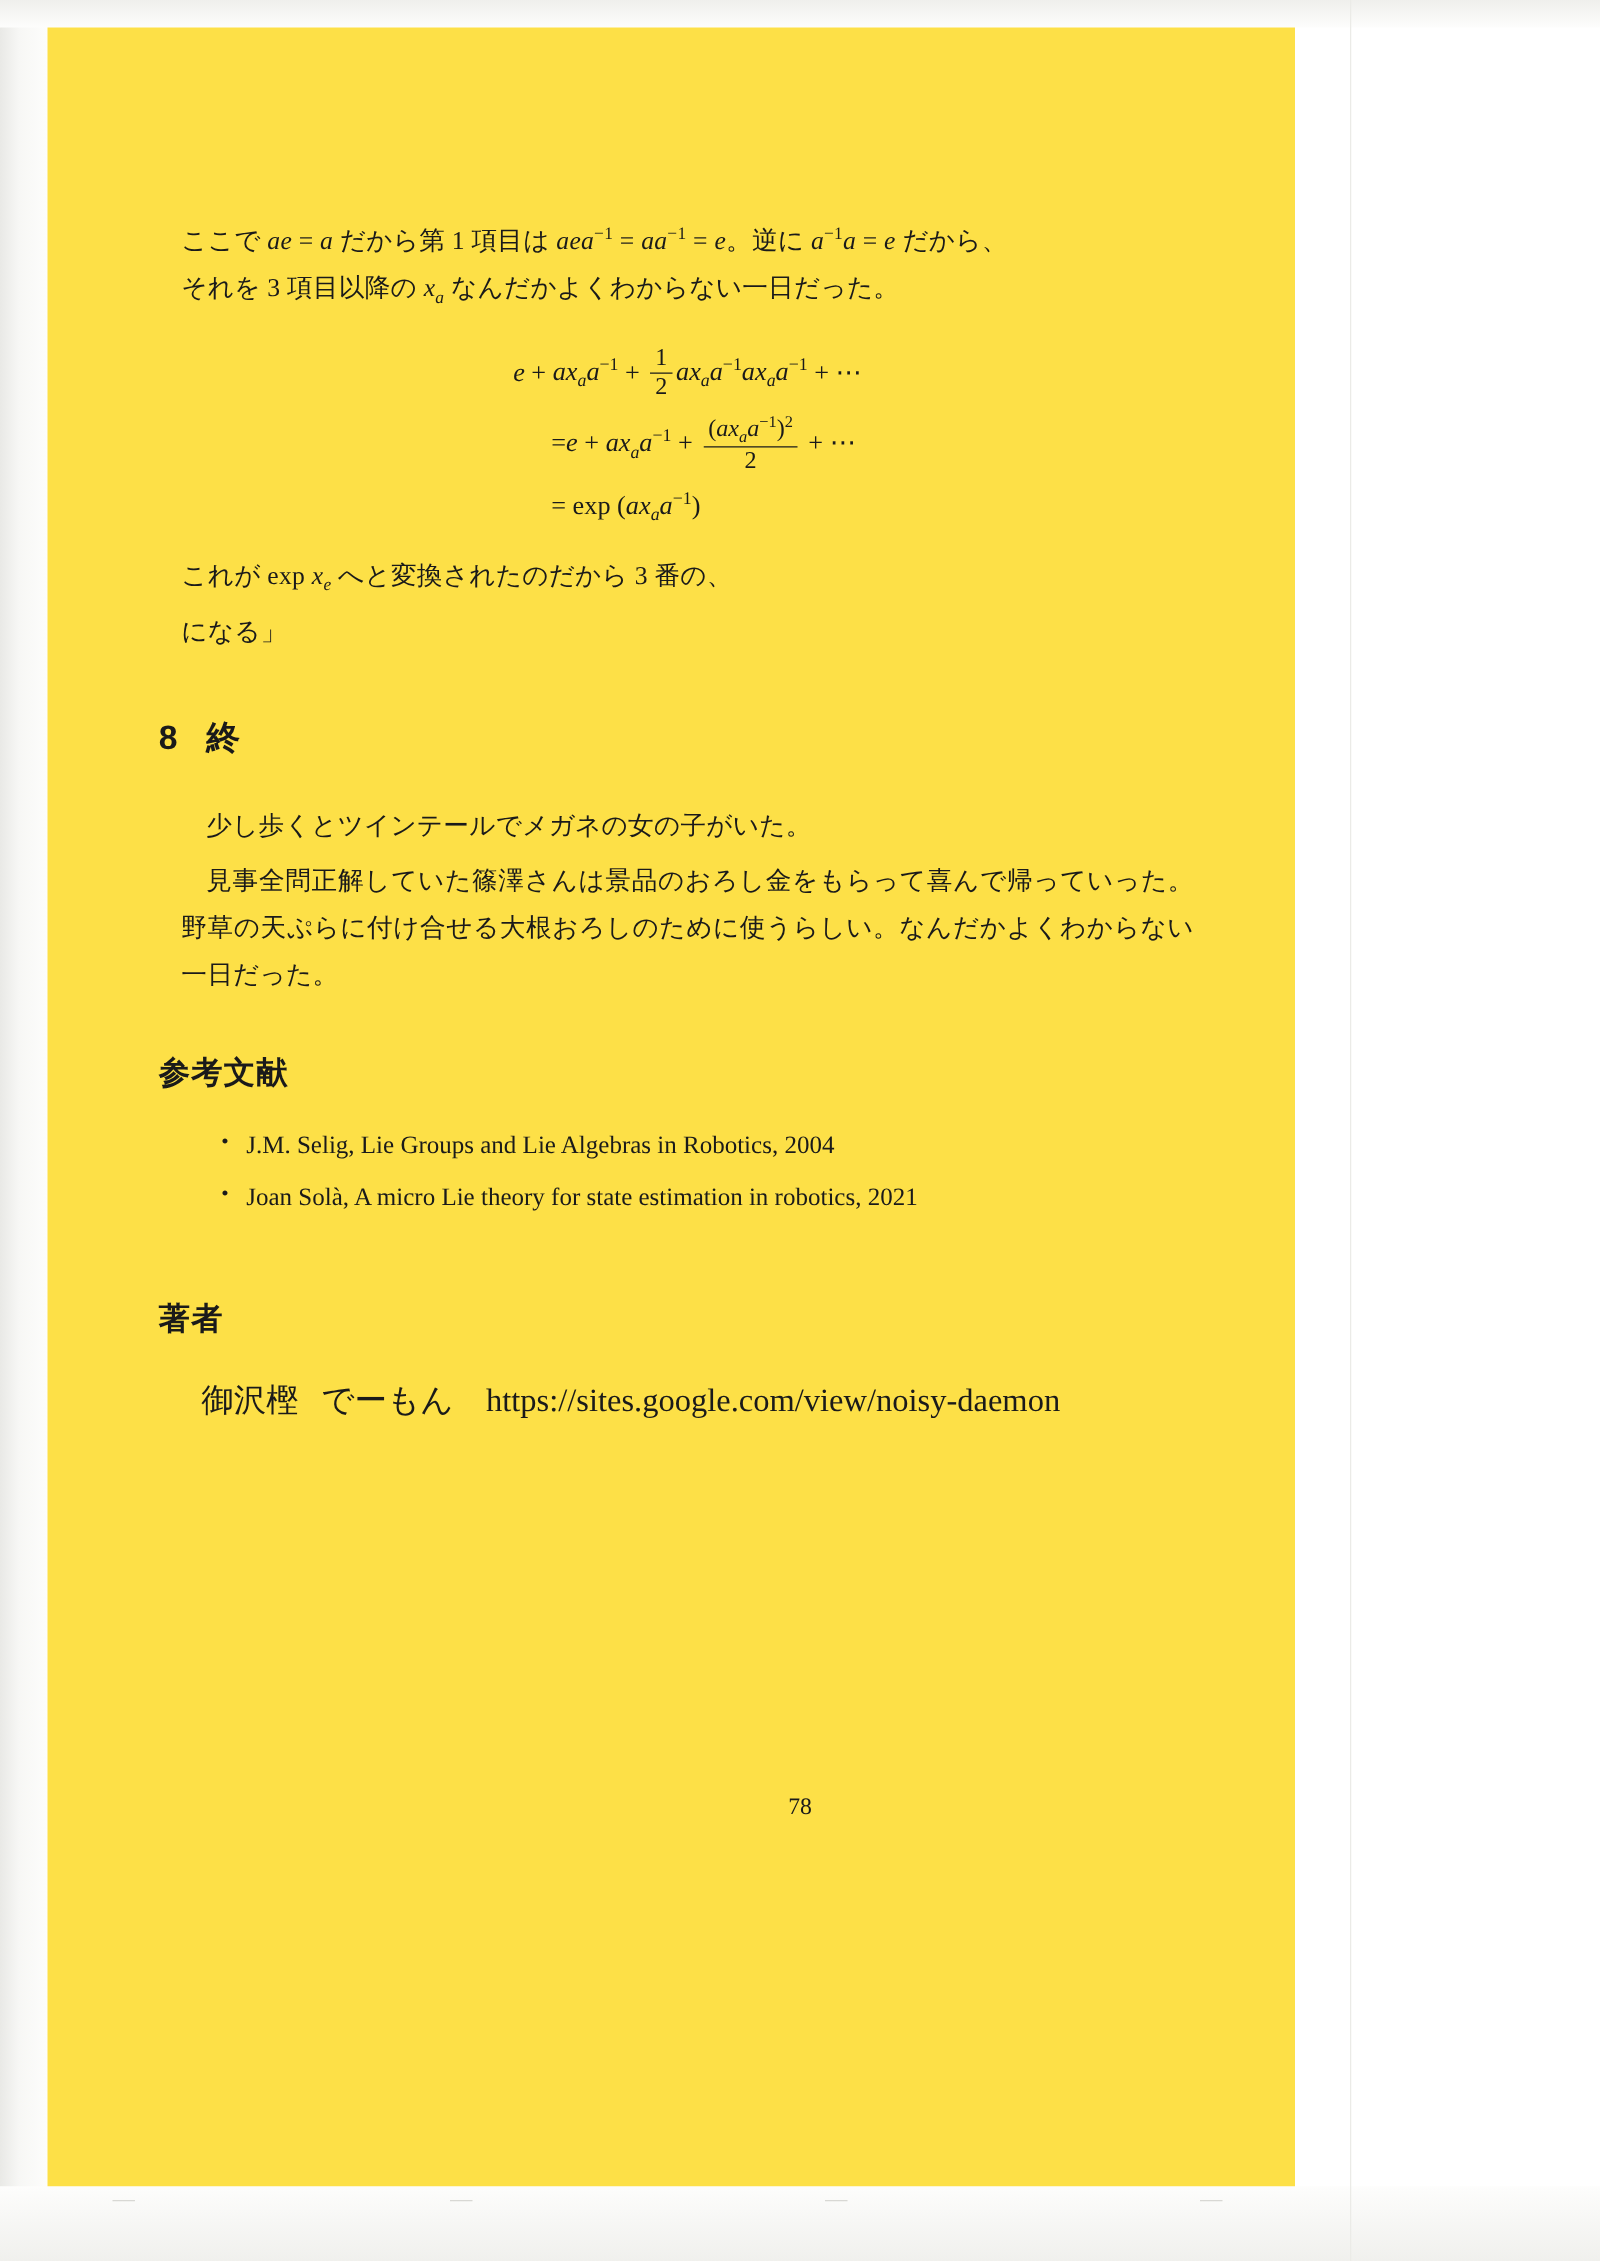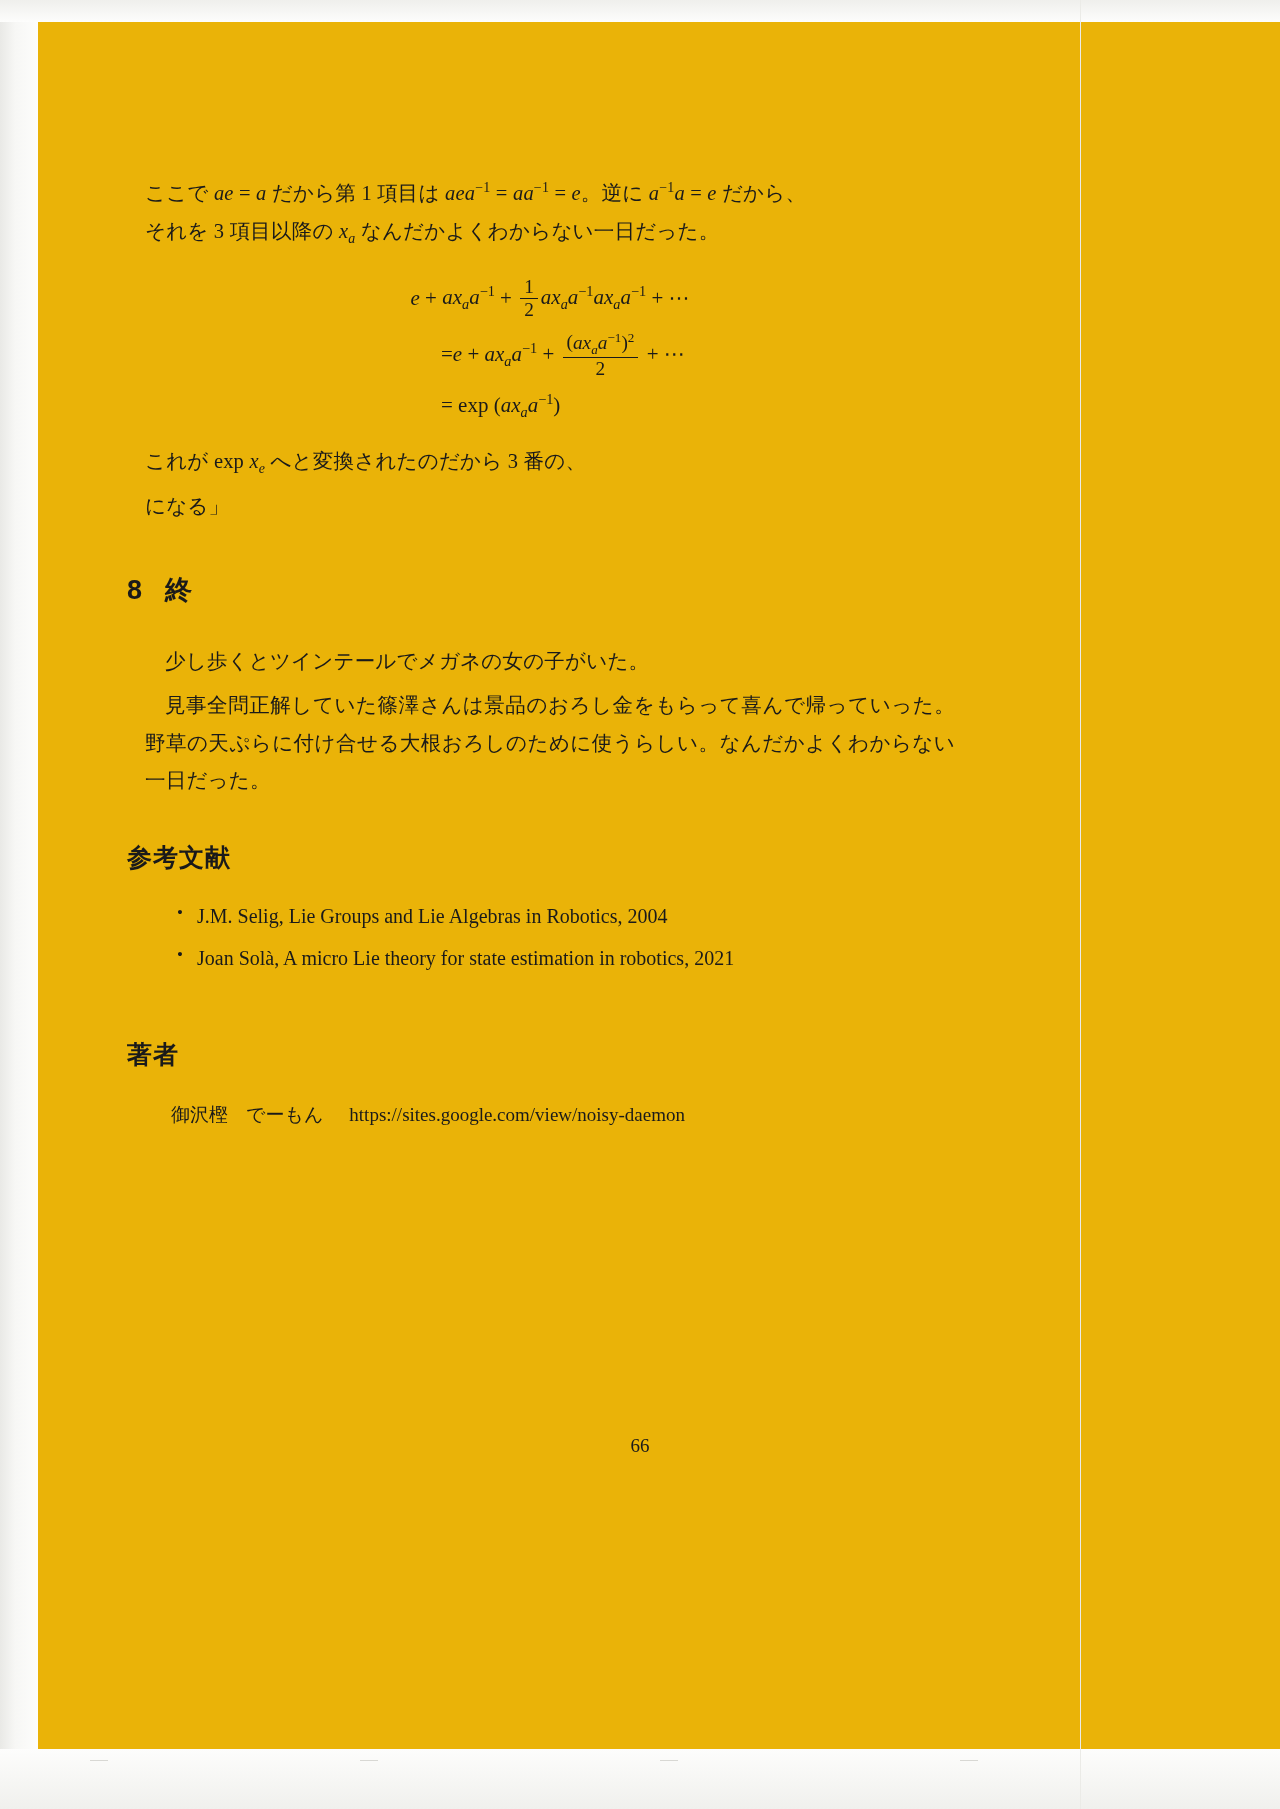--- a/index.html
+++ b/index.html
@@ -11,23 +11,23 @@
     width: 1280px;
     height: 1809px;
     position: relative;
     font-family: "Liberation Serif", serif;
     color: #1a1a1a;
     overflow: hidden;
   }
   .page {
     position: absolute;
     left: 0; top: 0;
-    width: 1280px;
+    width: 1036px;
     height: 1809px;
-    background: #eab308;
+    background: #fde047;
   }
   
   .scan-edge-left {
     position: absolute;
     left: 0; top: 0;
     width: 38px; height: 1809px;
     background: linear-gradient(to right, #e9e9e6 0%, #f7f7f5 40%, #fdfdfc 100%);
   }
   .scan-edge-top {
     position: absolute;
@@ -157,22 +157,22 @@
   }
   ul.refs li::before {
     content: "•";
     position: absolute;
     left: 4px;
     top: -1px;
     font-size: 17px;
   }
 
   .author-line {
-    font-size: 19px;
-    margin: 28px 0 0 26px;
+    font-size: 26px;
+    margin: 28px 0 0 16px;
     line-height: 1.7;
   }
   .author-line .name { margin-right: 18px; }
   .author-line .handle { margin-right: 26px; }
   .author-line .url { font-family: "Liberation Serif", serif; }
 
   .pagenum {
     position: absolute;
     left: 0;
     top: 1435px;
@@ -235,14 +235,14 @@
     </ul>
 
     <h3 class="unnumbered" style="margin-top:64px;">著者</h3>
 
     <p class="author-line">
       <span class="name">御沢樫</span><span class="handle">でーもん</span><span class="url">https://sites.google.com/view/noisy-daemon</span>
     </p>
 
   </div>
 
-  <div class="pagenum">66</div>
+  <div class="pagenum">78</div>
 </div>
 
 </body></html>

